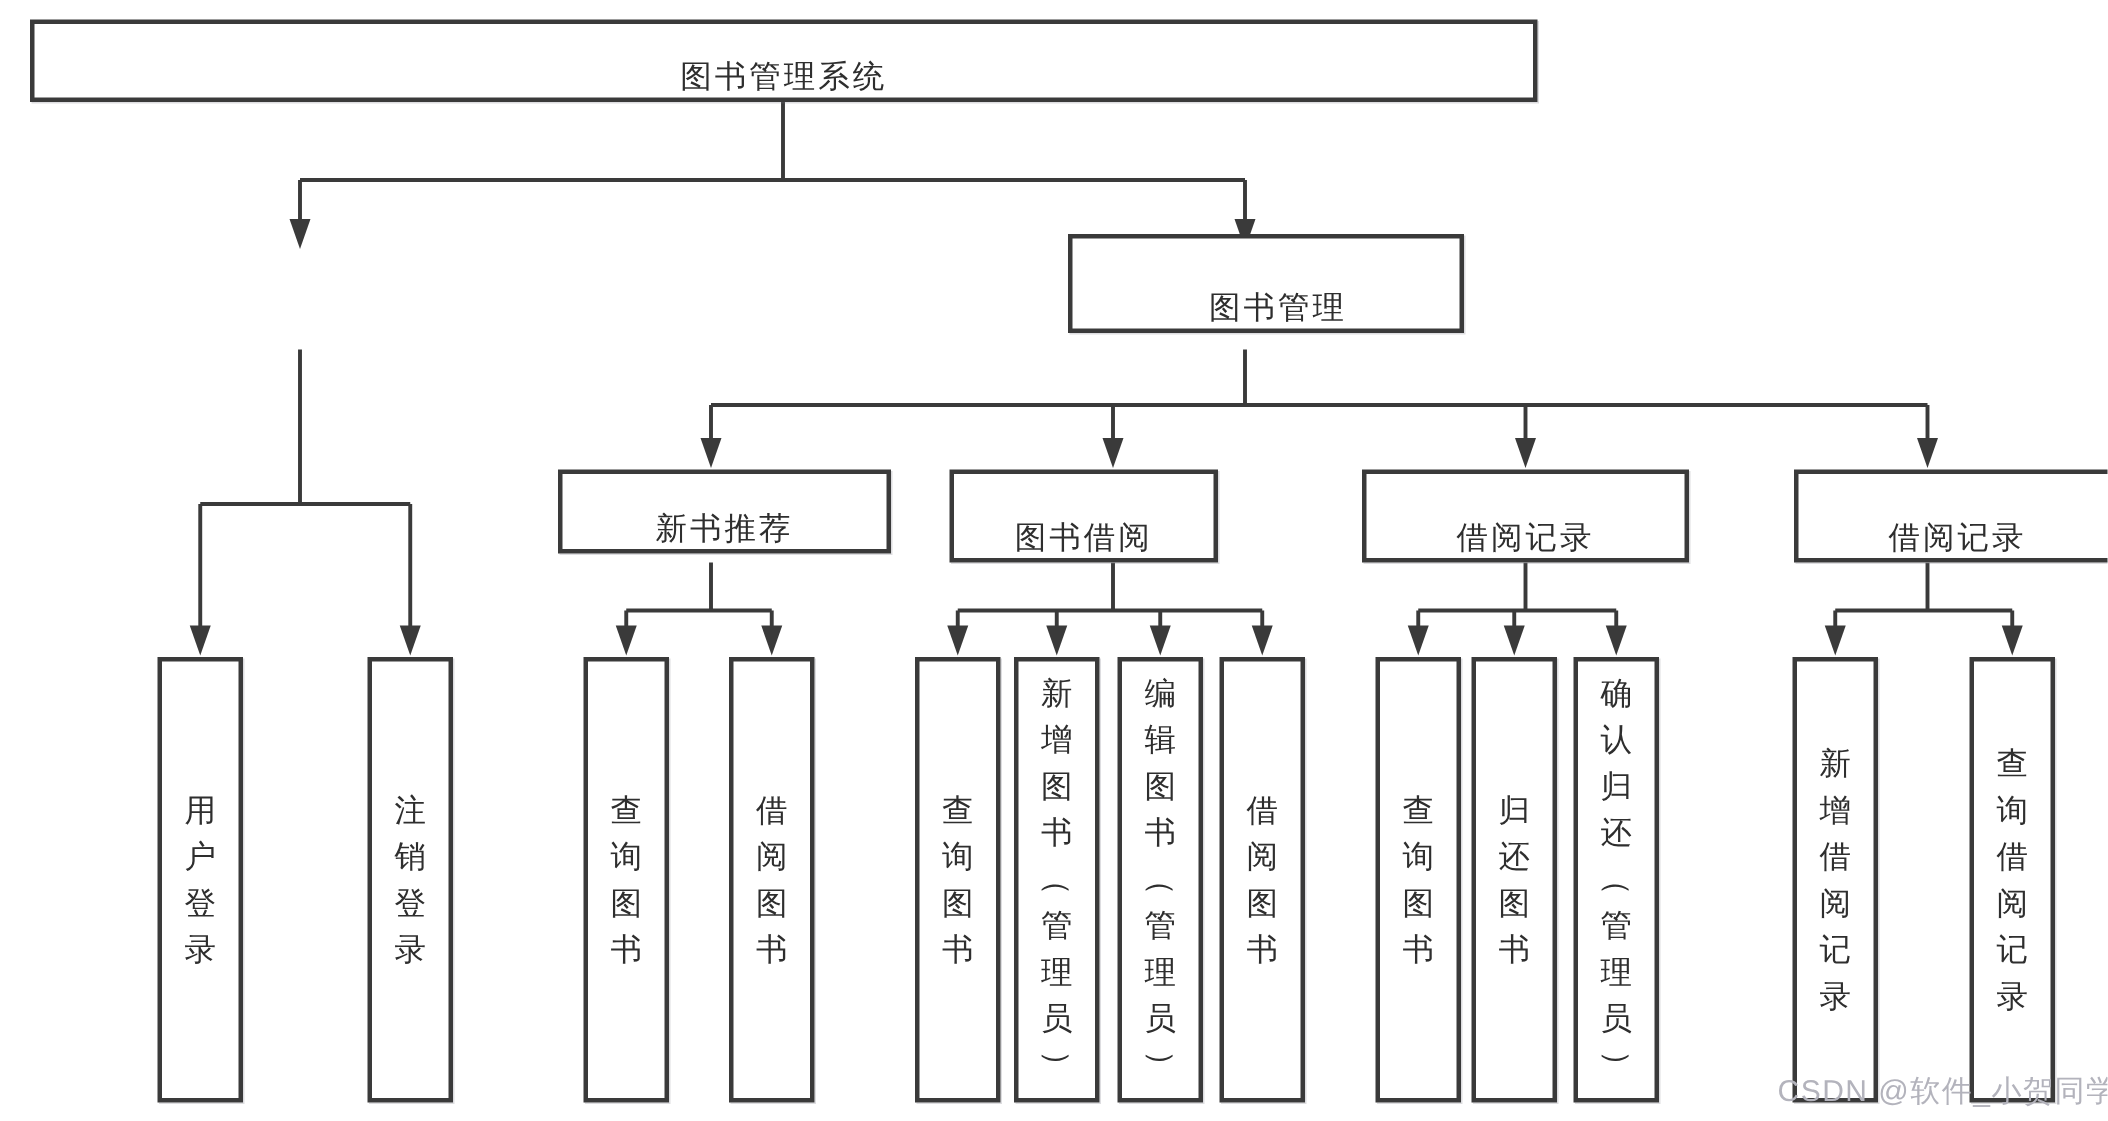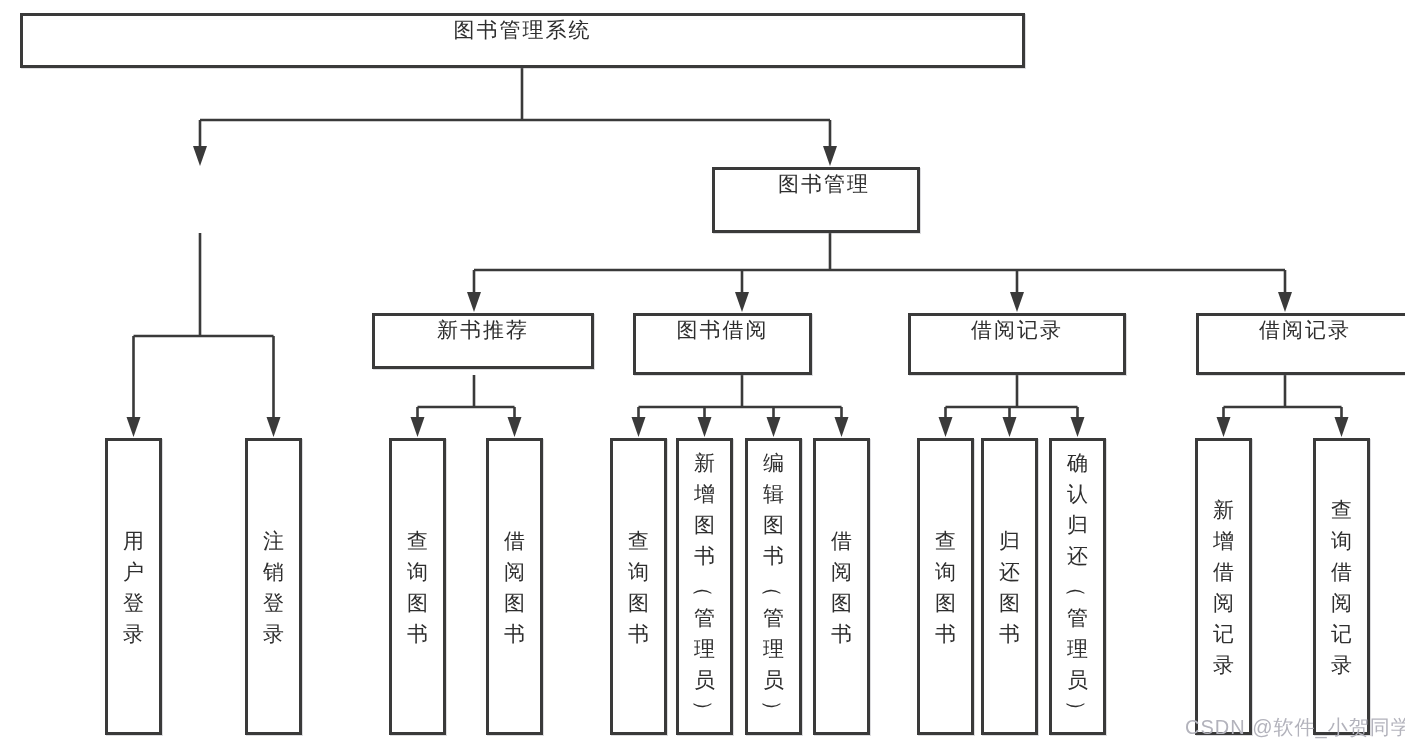--- a/index.html
+++ b/index.html
@@ -33,21 +33,21 @@
   }
   svg.connectors path.head {
     fill: var(--line);
     stroke: none;
   }
   .hbox {
     position: absolute;
     background: #fff;
     border: 3px solid var(--line);
     display: flex;
-    align-items: flex-start;
+    align-items: flex-end;
     justify-content: center;
     font-size: 21px;
     letter-spacing: 2px;
     color: var(--text);
     box-shadow: 1px 1px 0 rgba(120,120,130,0.25);
   }
   .vbox {
     position: absolute;
     top: 438px;
     width: 57px;
@@ -133,21 +133,21 @@
       <path class="wire" d="M1285 375 V407 M1223.5 407 H1341.5 M1223.5 407 V418 M1341.5 407 V418"></path>
       <path class="head" d="M1216.5 417 L1230.5 417 L1223.5 437 Z"></path>
       <path class="head" d="M1334.5 417 L1348.5 417 L1341.5 437 Z"></path>
     </g>
   </svg>
 
   <div class="hbox" style="left:20px; top:13px; width:1005px; height:55px;">
     <span>图书管理系统</span>
   </div>
 
-  <div class="hbox" style="left:712px; top:167px; width:208px; height:66px;padding-left:16px;">
+  <div class="hbox" style="left:712px; top:156px; width:264px; height:66px;padding-left:16px;">
     <span>图书管理</span>
   </div>
 
   <div class="hbox" style="left:372px; top:313px; width:222px; height:56px;">
     <span>新书推荐</span>
   </div>
   <div class="hbox" style="left:633px; top:313px; width:179px; height:62px;">
     <span>图书借阅</span>
   </div>
   <div class="hbox" style="left:908px; top:313px; width:218px; height:62px;">

